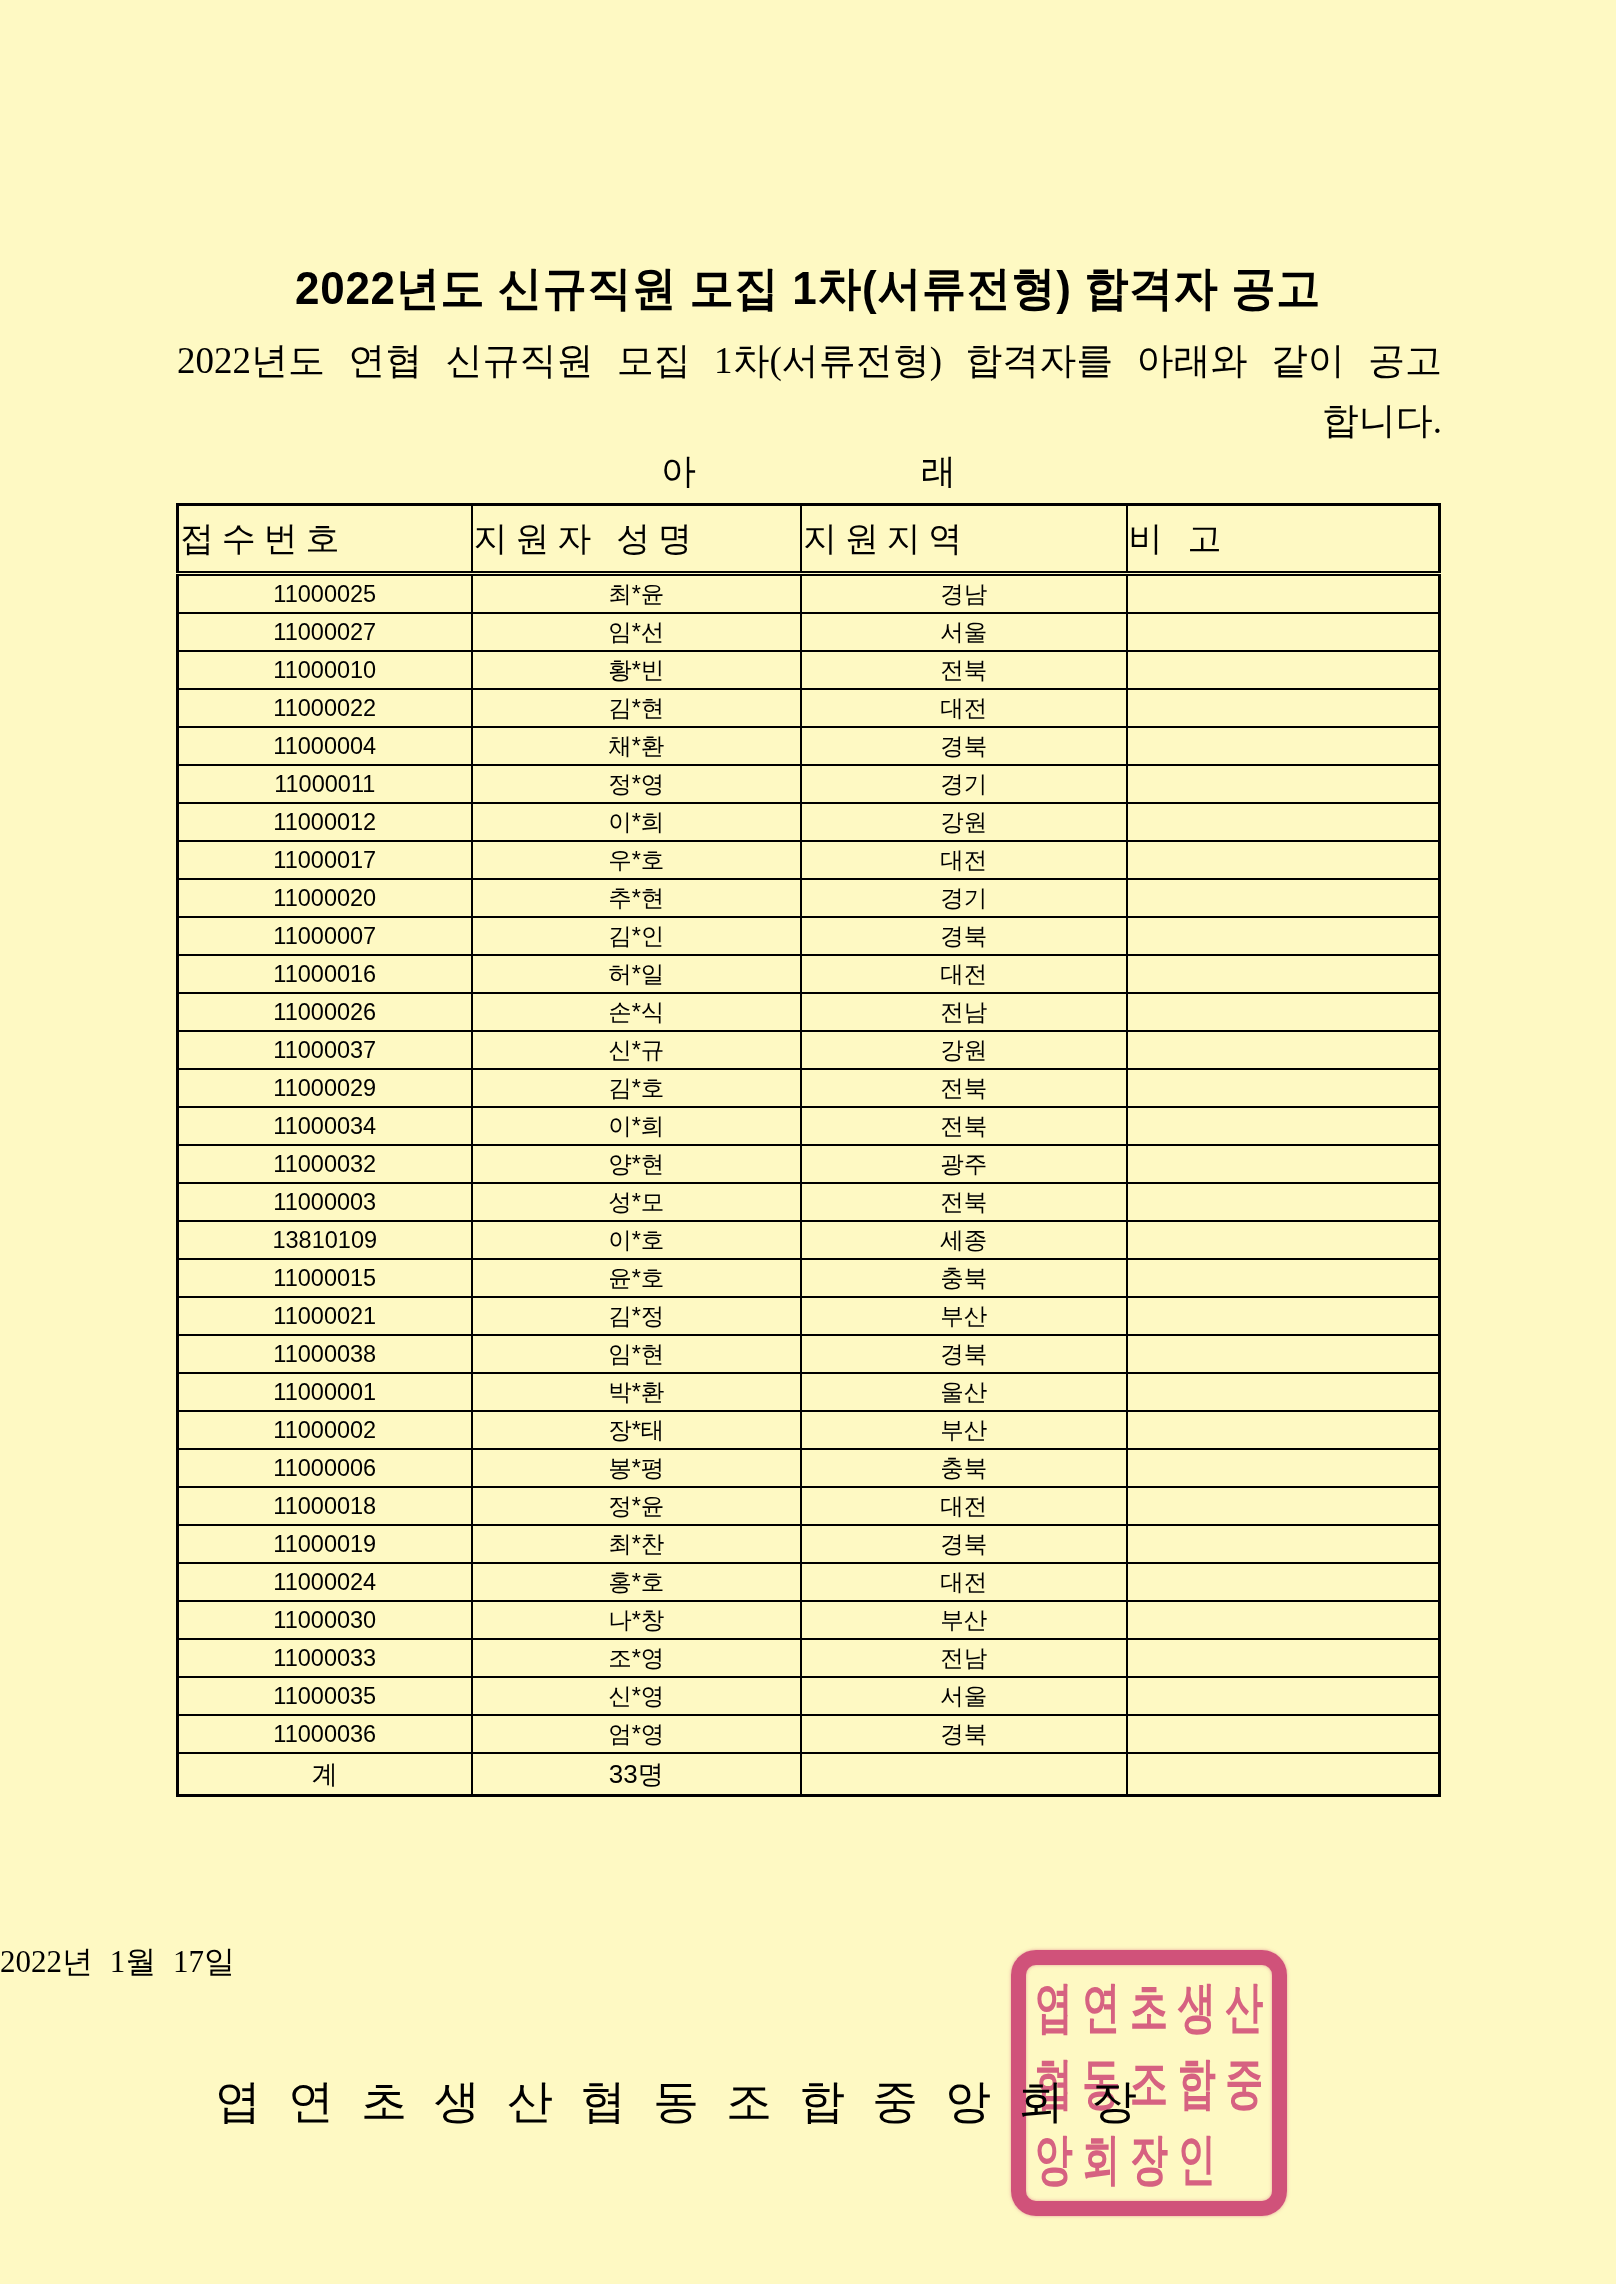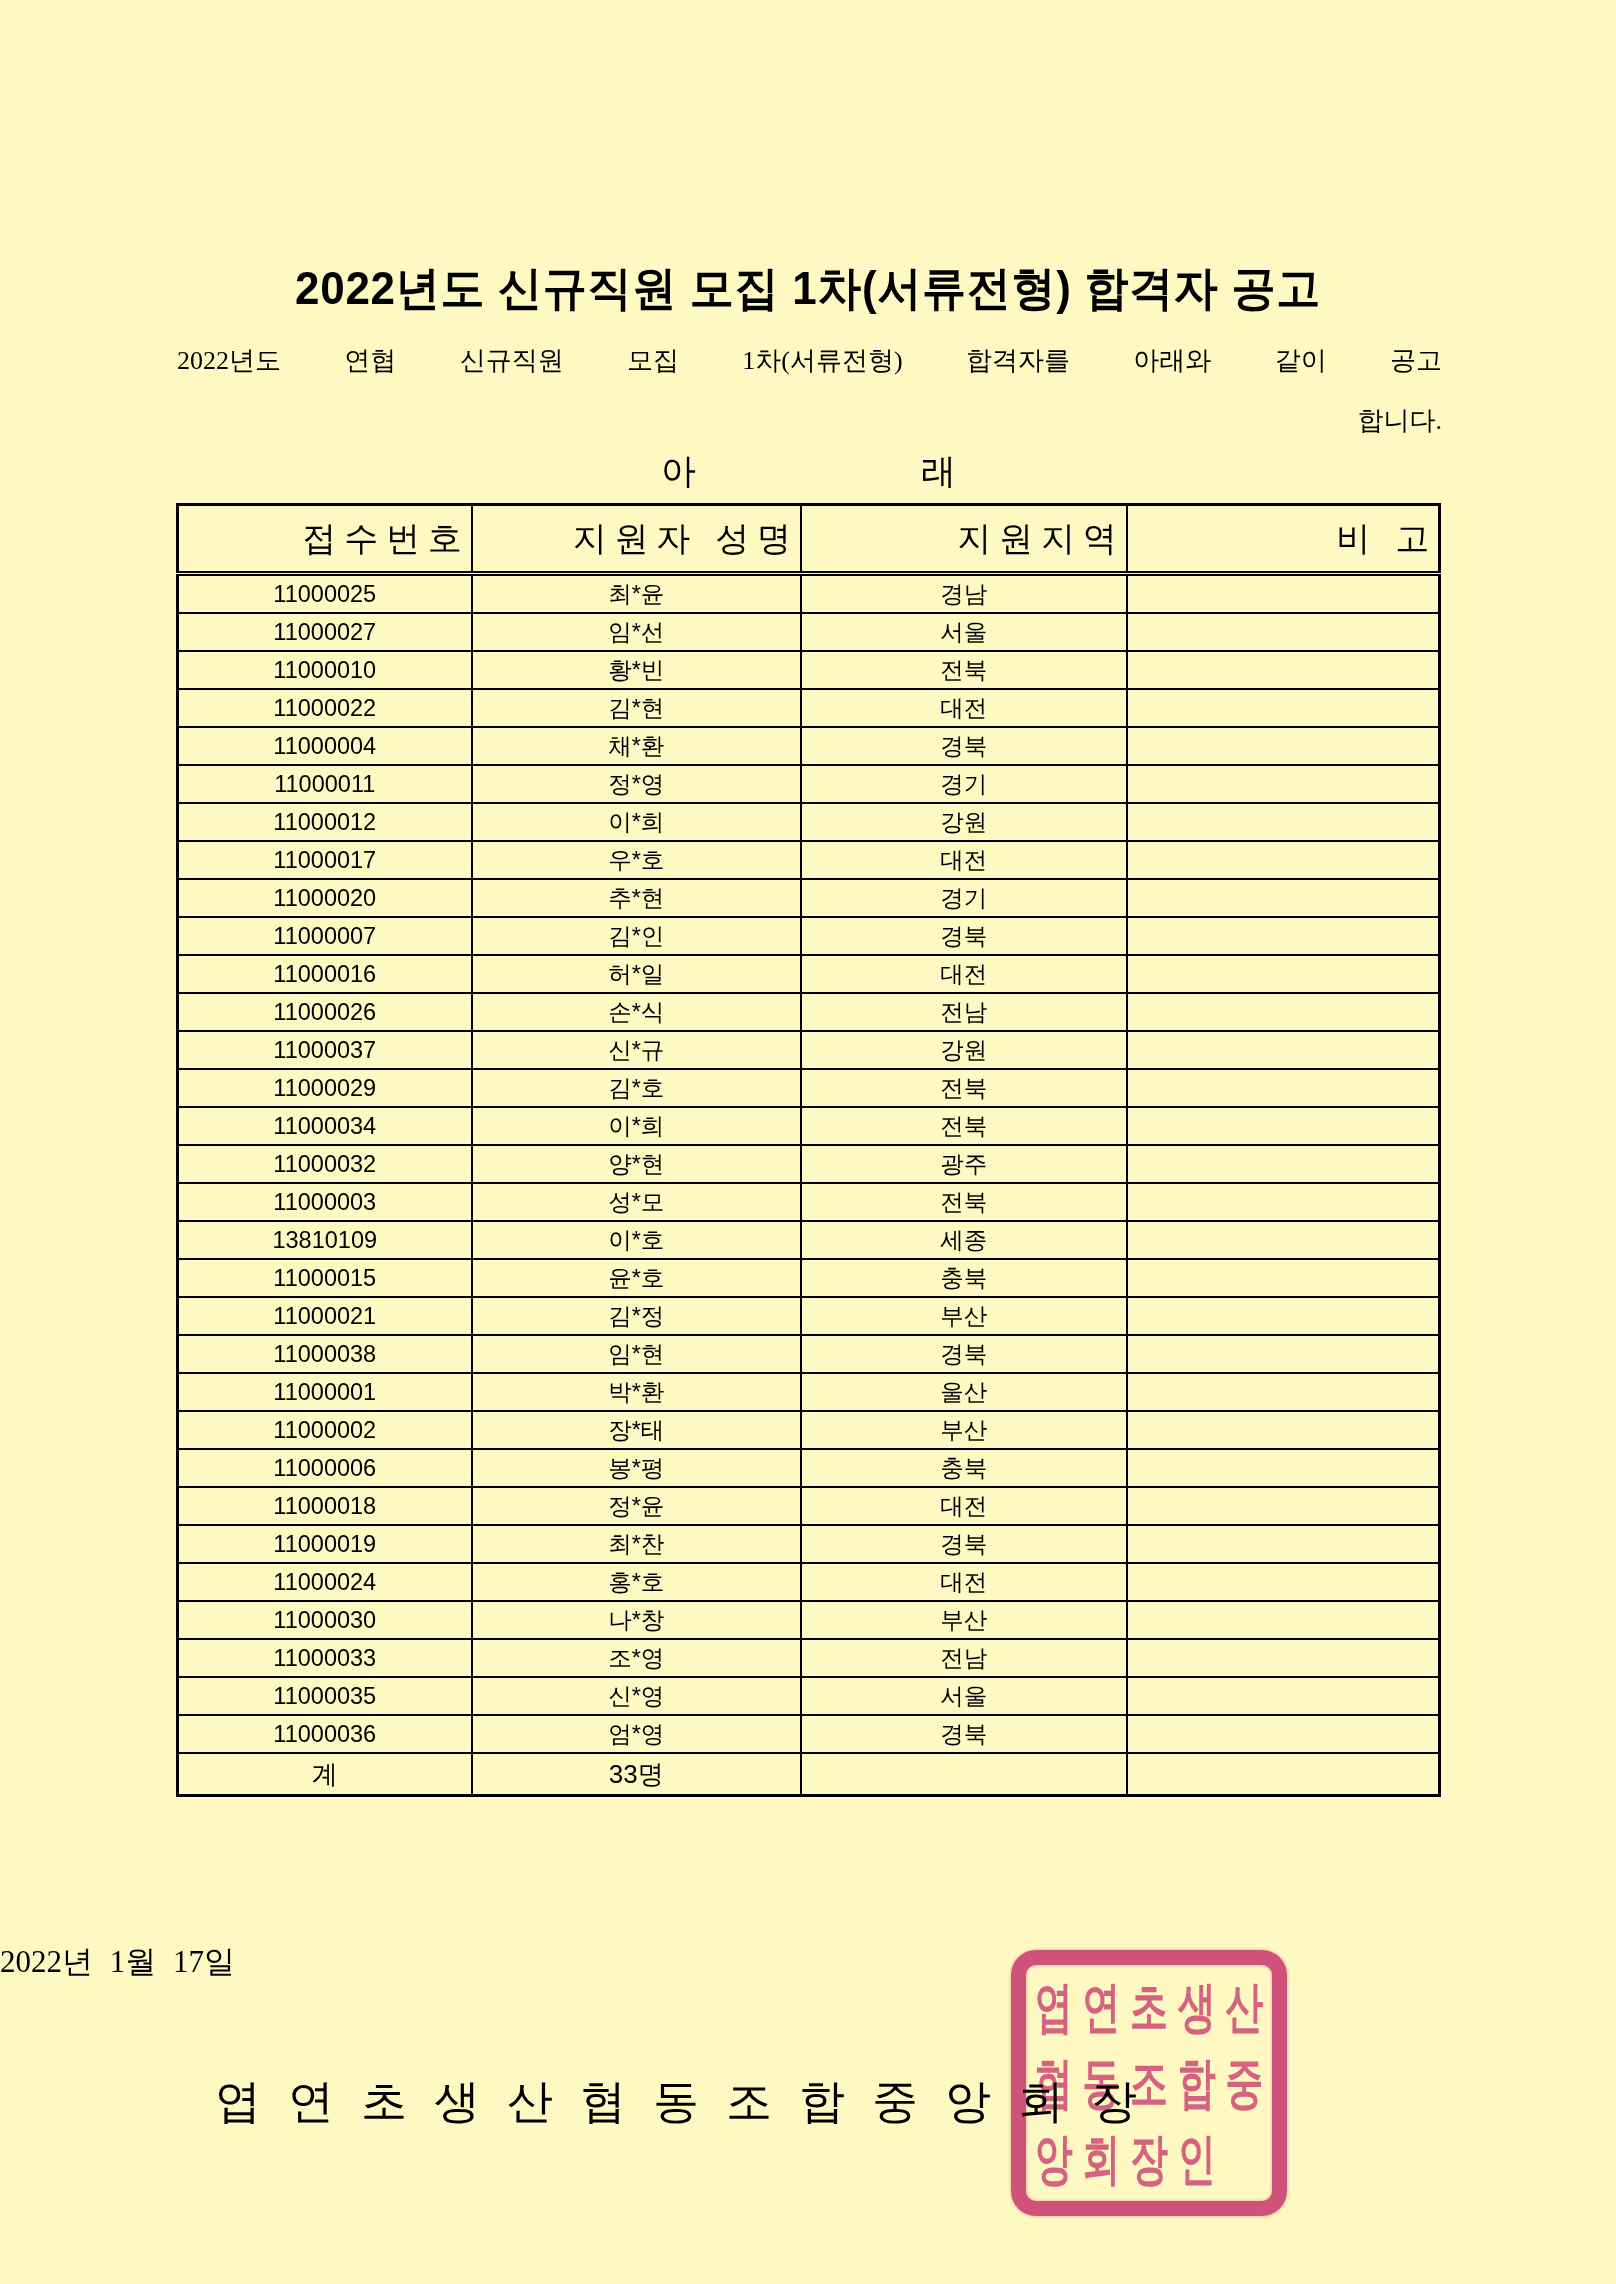--- a/index.html
+++ b/index.html
@@ -24,21 +24,21 @@
     font-size: 44px;
     letter-spacing: 0.7px;
     transform: scaleY(1.05);
   }
 
   .intro {
     position: absolute;
     top: 331px;
     left: 177px;
     width: 1265px;
-    font-size: 26px;
+    font-size: 37px;
     line-height: 60px;
   }
   .intro-line1 { text-align: justify; text-align-last: justify; }
   .intro-line2 { text-align: right; }
 
   .below-label {
     position: absolute;
     top: 448px;
     left: 176px;
     width: 1265px;
@@ -61,21 +61,21 @@
     border: 3.9px solid #000;
     font-family: "Liberation Sans", "DejaVu Sans", sans-serif;
   }
   table.applicants th {
     height: 63px;
     font-size: 34px;
     font-weight: 500;
     letter-spacing: 7.8px;
     border: 2px solid #000;
     border-bottom: 5.2px double #000;
-    text-align: right;
+    text-align: left;
     vertical-align: middle;
   }
   table.applicants td {
     height: 36px;
     font-size: 23.5px;
     border: 2px solid #000;
     text-align: center;
     vertical-align: middle;
     padding: 0;
     overflow: hidden;

